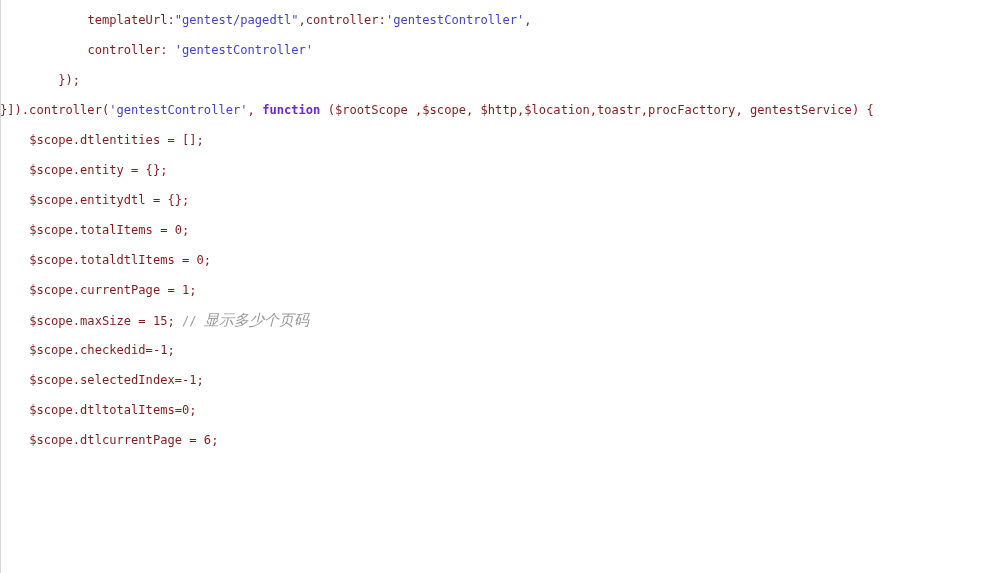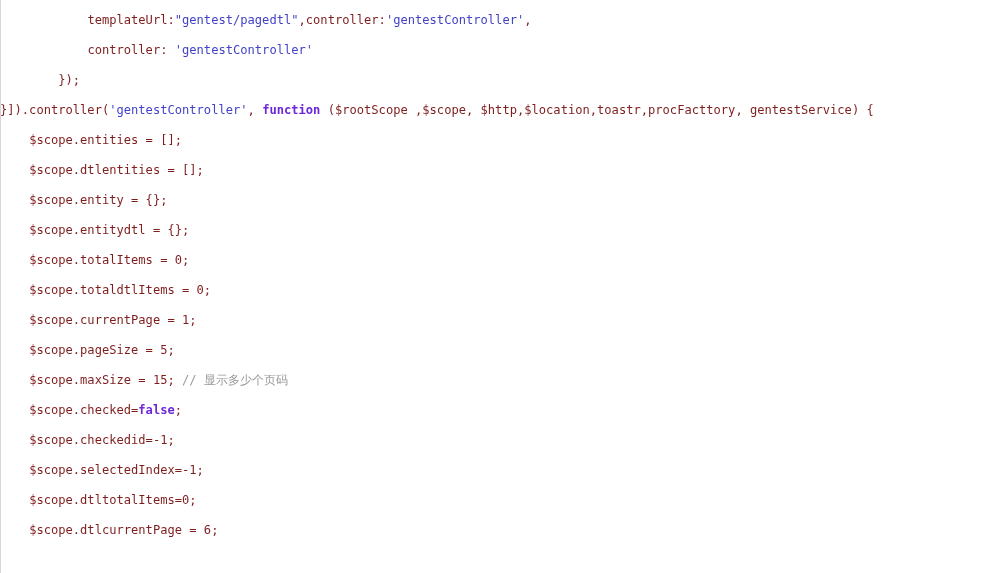--- a/index.html
+++ b/index.html
@@ -39,42 +39,39 @@
   }
   .ln {
     display: block;
     height: 15px;
     white-space: pre;
   }
   
   .kw   { color: #6d28d9; font-weight: bold; }  
   .str  { color: #4242c8; }                     
   .cmt  { color: #9a9a9a; }                     
-  .cmt-cjk { color: #9a9a9a; font-family: "DejaVu Sans", "Liberation Sans", sans-serif; font-size: 12px; }
+  .cmt-cjk { color: #9a9a9a; font-family: "DejaVu Sans", "Liberation Sans", sans-serif; font-size: 15px; font-style: italic; }
   .plain{ color: #7f1d1d; }
 </style>
 </head>
 <body>
 
 <div id="page">
   <div id="left-rule"></div>
   <pre id="code"><span class="ln">            <span class="plain">templateUrl:</span><span class="str">"gentest/pagedtl"</span><span class="plain">,controller:</span><span class="str">'gentestController'</span><span class="plain">,</span></span>
 <span class="ln">            <span class="plain">controller: </span><span class="str">'gentestController'</span></span>
 <span class="ln">        <span class="plain">});</span></span>
 <span class="ln"><span class="plain">}]).controller(</span><span class="str">'gentestController'</span><span class="plain">, </span><span class="kw">function</span><span class="plain"> ($rootScope ,$scope, $http,$location,toastr,procFacttory, gentestService) {</span></span>
-<span class="ln">    <span class="plain">$scope.entities = [];</span></span>
 <span class="ln">    <span class="plain">$scope.dtlentities = [];</span></span>
 <span class="ln">    <span class="plain">$scope.entity = {};</span></span>
 <span class="ln">    <span class="plain">$scope.entitydtl = {};</span></span>
 <span class="ln">    <span class="plain">$scope.totalItems = 0;</span></span>
 <span class="ln">    <span class="plain">$scope.totaldtlItems = 0;</span></span>
 <span class="ln">    <span class="plain">$scope.currentPage = 1;</span></span>
-<span class="ln">    <span class="plain">$scope.pageSize = 5;</span></span>
 <span class="ln">    <span class="plain">$scope.maxSize = 15; </span><span class="cmt">// </span><span class="cmt-cjk">显示多少个页码</span></span>
-<span class="ln">    <span class="plain">$scope.checked=</span><span class="kw">false</span><span class="plain">;</span></span>
 <span class="ln">    <span class="plain">$scope.checkedid=-1;</span></span>
 <span class="ln">    <span class="plain">$scope.selectedIndex=-1;</span></span>
 <span class="ln">    <span class="plain">$scope.dtltotalItems=0;</span></span>
 <span class="ln">    <span class="plain">$scope.dtlcurrentPage = 6;</span></span>
 
 
 
 
 
 

